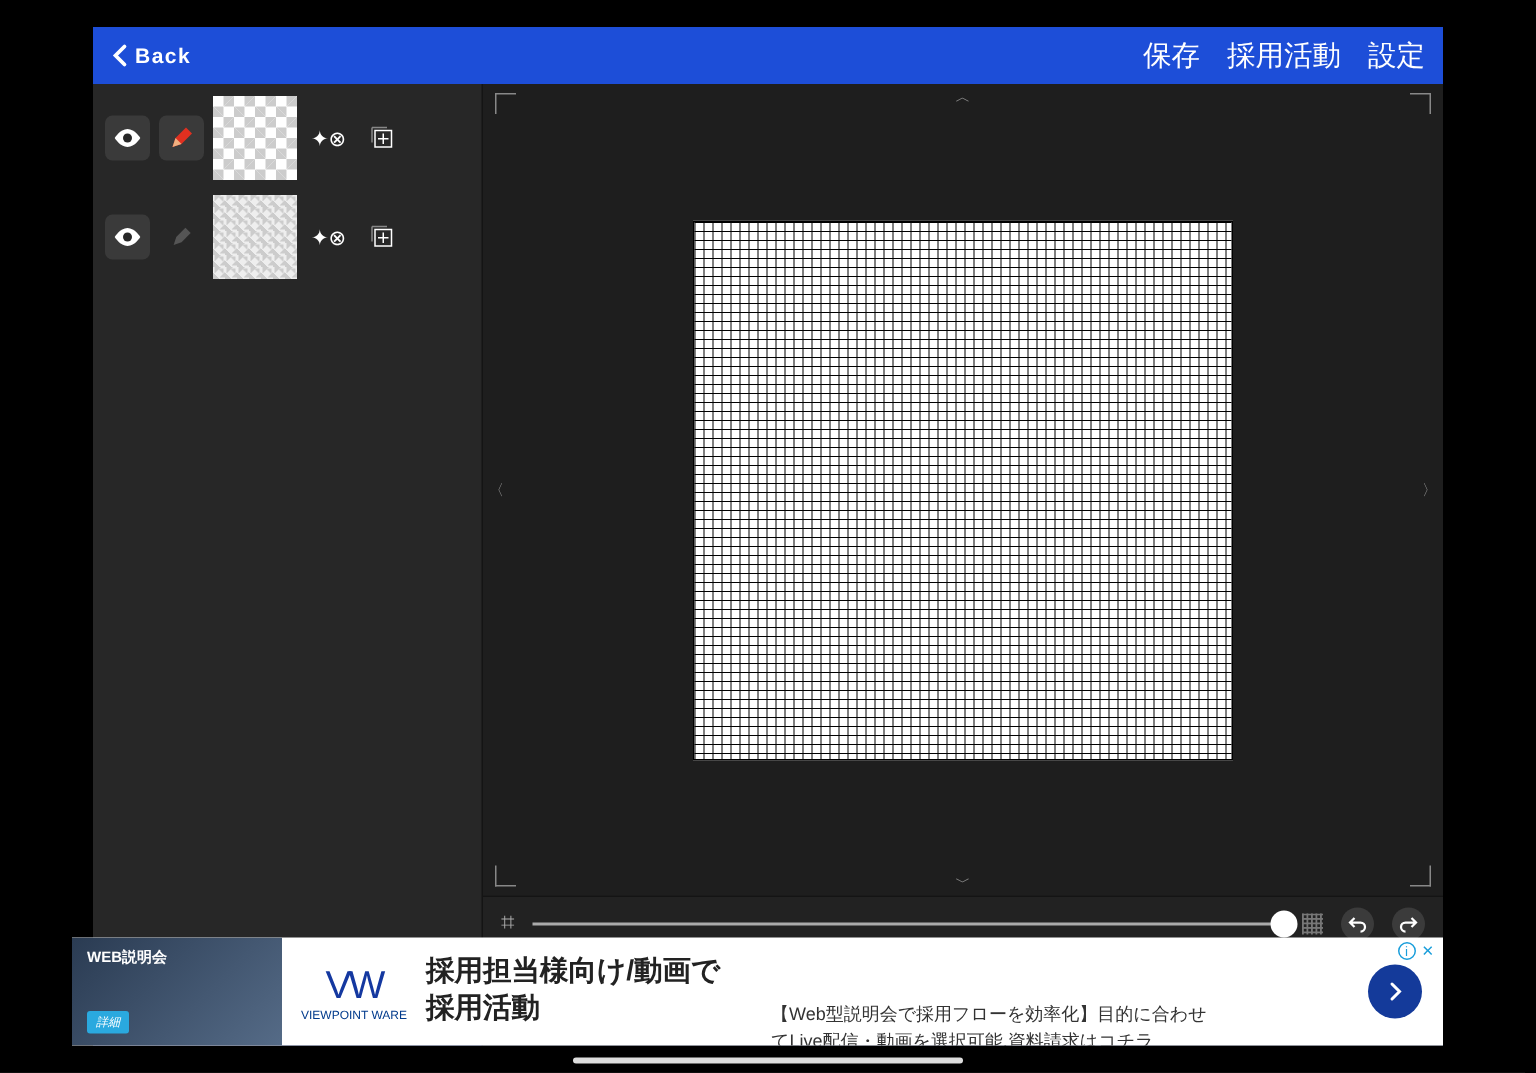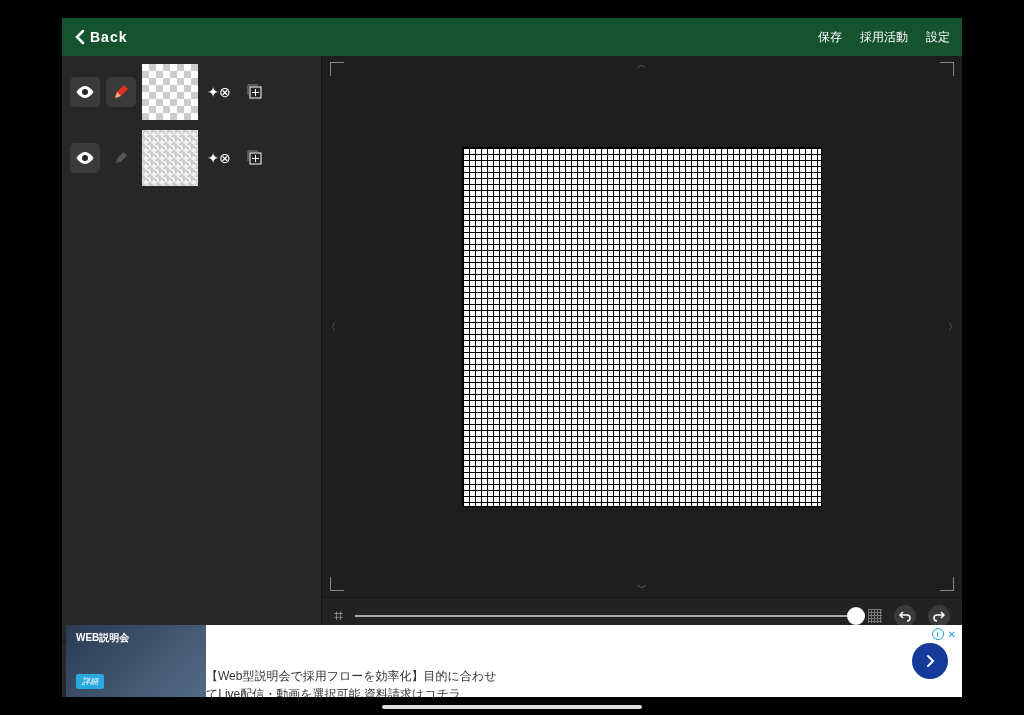--- a/index.html
+++ b/index.html
@@ -7,35 +7,35 @@
     background: #000;
     font-family: -apple-system, "Hiragino Sans", sans-serif;
     width: 1024px;
     height: 715px;
     overflow: hidden;
     color: #fff;
   }
   .app {
     position: absolute;
     left: 62px; right: 62px; top: 18px; bottom: 18px;
-    background: #14532d;
+    background: #1d4ed8;
     display: flex;
     flex-direction: column;
   }
   
   .header {
     height: 38px;
     display: flex;
     align-items: center;
     padding: 0 12px;
     font-size: 14px;
   }
   .back-btn { display: flex; align-items: center; font-weight: bold; letter-spacing: 1px; cursor: pointer; }
   .back-btn svg { margin-right: 4px; }
-  .header-right { margin-left: auto; display: flex; gap: 18px; font-size: 12px; }
+  .header-right { margin-left: auto; display: flex; gap: 18px; font-size: 19px; }
   .header-right span { cursor: pointer; }
 
   
   .body { flex: 1; display: flex; min-height: 0; }
   .sidebar {
     width: 260px;
     background: #272727;
     display: flex;
     flex-direction: column;
     border-right: 1px solid #141414;
@@ -124,21 +124,21 @@
   .current-color {
     position:absolute; right:8px;
     width:60px; height:58px; background:#fff; border:1px solid #444;
     bottom:6px;
   }
   .palette-wrap { position:relative; }
 
   
   .ad {
     position:absolute;
-    left:66px; right:62px; bottom:18px;
+    left:48px; right:62px; bottom:18px;
     height:72px;
     background:#fff;
     display:flex; align-items:center;
     color:#222;
     overflow:hidden;
   }
   .ad-thumb { width:140px; height:100%; background:linear-gradient(135deg,#2a3b52,#556b87); position:relative; }
   .ad-thumb-label { position:absolute; top:6px; left:10px; font-size:10px; color:#fff; font-weight:bold;}
   .ad-thumb-btn { position:absolute; bottom:8px; left:10px; font-size:8px; background:#2aa9df; color:#fff; padding:2px 6px; border-radius:2px;font-style:italic;}
   .ad-logo { width:96px; display:flex; flex-direction:column; align-items:center; font-size:8px; color:#003a8c; }
@@ -377,20 +377,28 @@
       </div>
     </div>
   </div>
 </div>
 
 <div class="ad">
   <div class="ad-thumb">
     <div class="ad-thumb-label">WEB説明会</div>
     <div class="ad-thumb-btn">詳細</div>
   </div>
+  <div class="ad-logo">
+    <div class="vw">VW</div>
+    <div>VIEWPOINT WARE</div>
+  </div>
+  <div class="ad-title">
+    <div>採用担当様向け/動画で</div>
+    <div>採用活動</div>
+  </div>
   <div class="ad-desc">【Web型説明会で採用フローを効率化】目的に合わせてLive配信・動画を選択可能.資料請求はコチラ</div>
   <div class="ad-cta">
     <svg width="14" height="14" viewBox="0 0 14 14">
         <path d="M5 2 L10 7 L5 12" stroke="#fff" stroke-width="2" fill="none" stroke-linecap="round"></path>
       </svg>
   </div>
   <div class="ad-info">
     <span style="border:1px solid #1a9edb;border-radius:50%;width:12px;height:12px;display:inline-flex;align-items:center;justify-content:center;font-size:9px;">i</span>
     <span>✕</span>
   </div>

